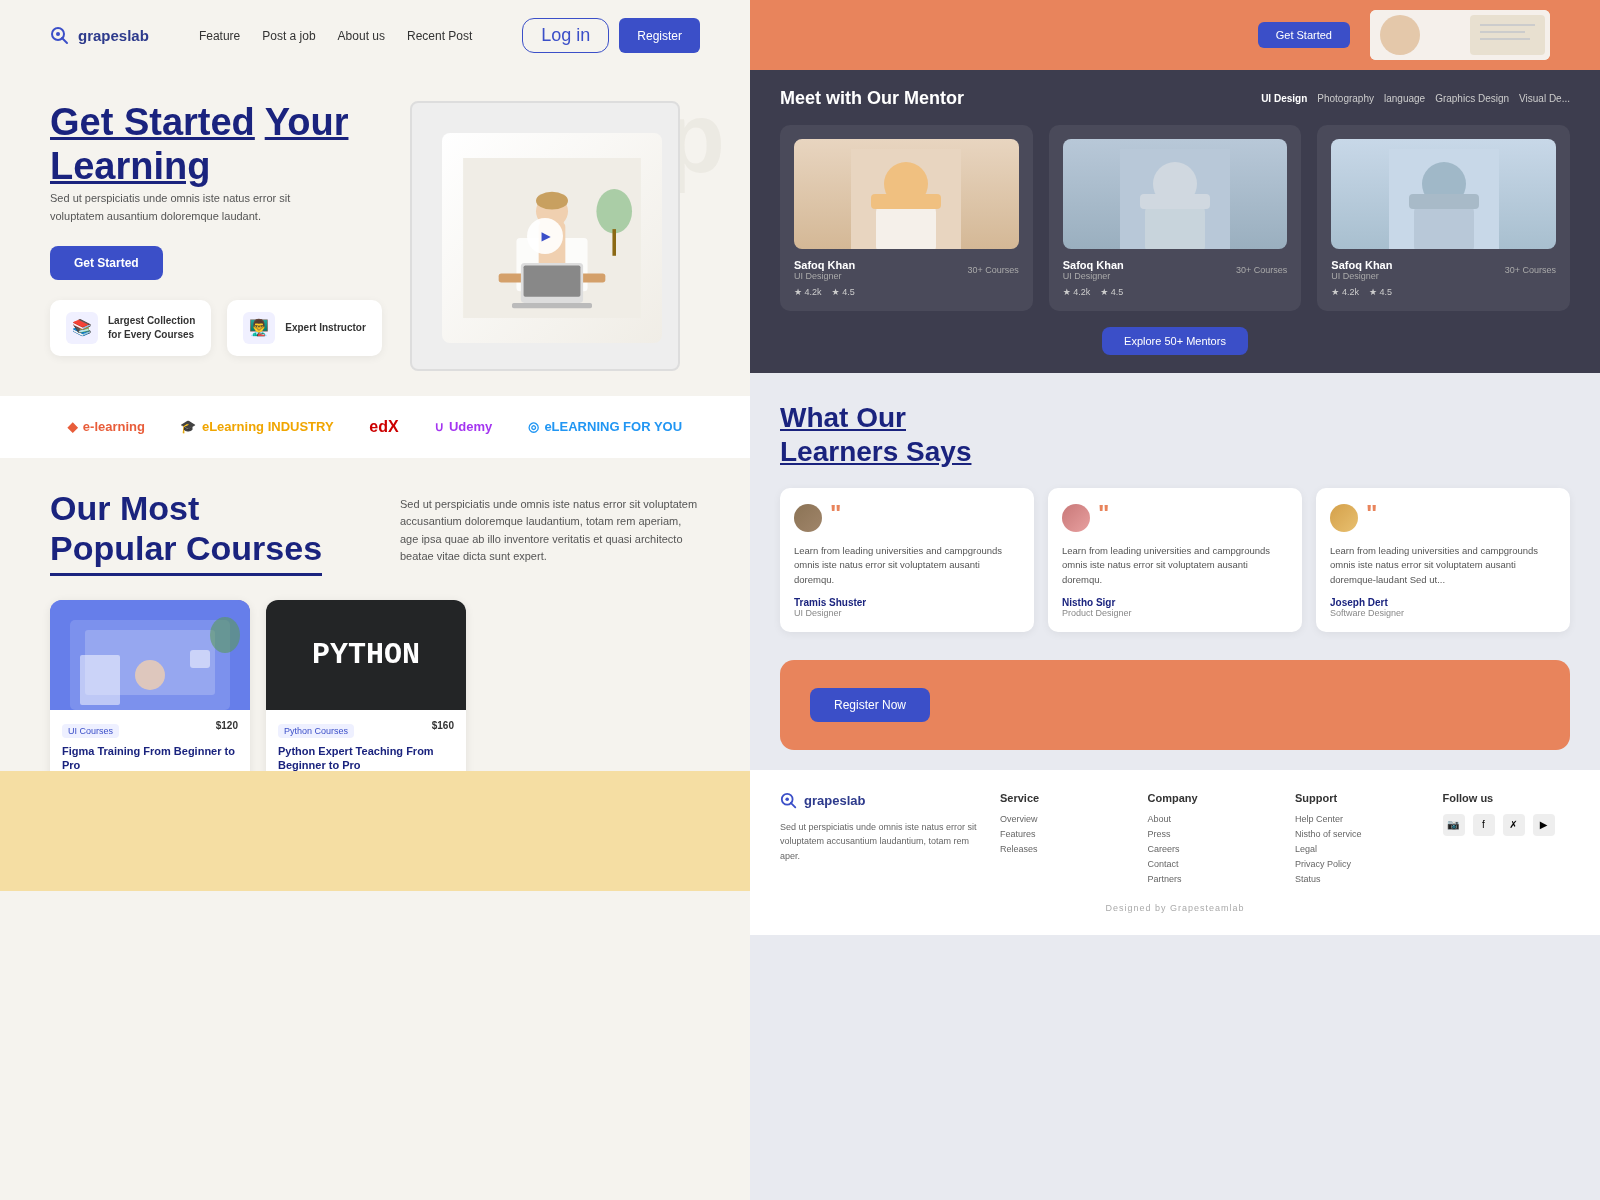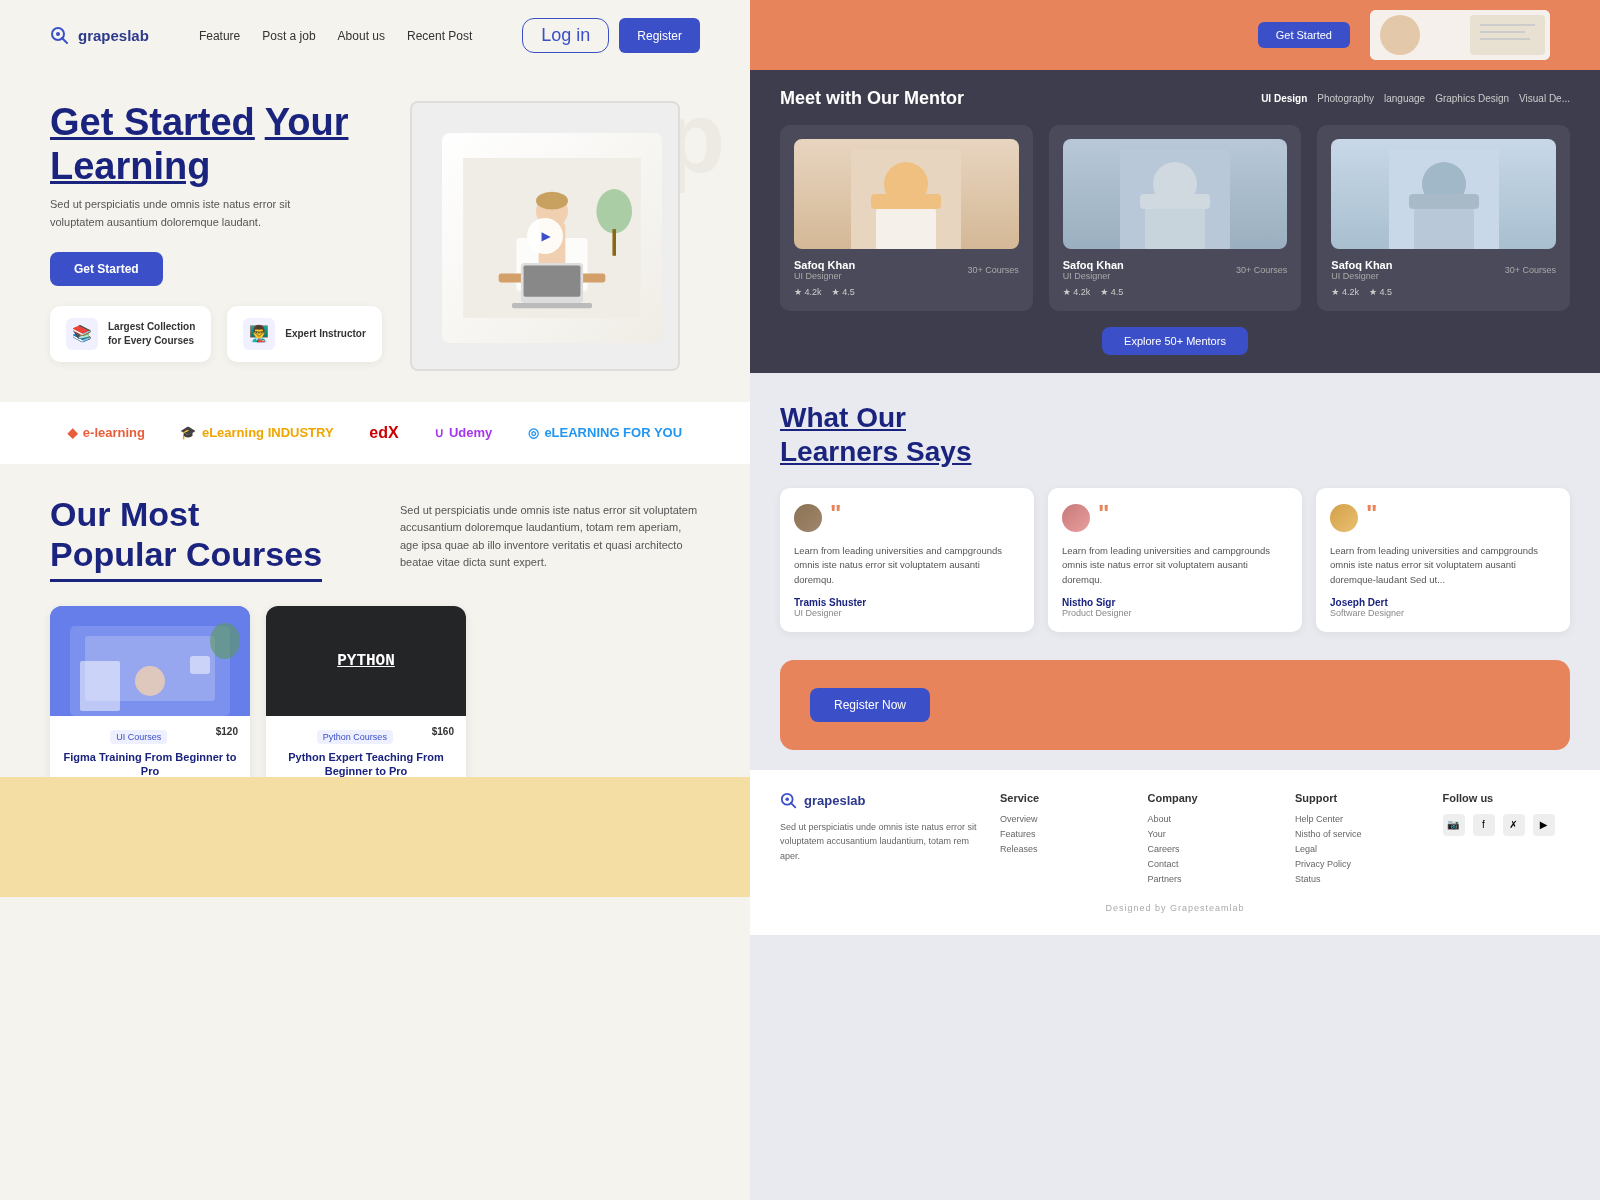--- a/index.html
+++ b/index.html
@@ -16,21 +16,21 @@
     .logo-icon { width: 20px; height: 20px; }
     .nav-links { display: flex; gap: 22px; flex: 1; }
     .nav-link { font-size: 12px; color: #333; text-decoration: none; }
     .nav-buttons { display: flex; gap: 10px; }
     .btn-login { border: 1.5px solid #3b4fc8; color: #3b4fc8; background: transparent; padding: 6px 18px; border-radius: 12px; font-size: 18px; cursor: pointer; }
     .btn-register { background: #3b4fc8; color: #fff; padding: 6px 18px; border-radius: 6px; font-size: 12px; cursor: pointer; border: none; }
 
     
     .hero { padding: 30px 50px 0 50px; position: relative; }
     .hero-text { max-width: 320px; }
-    .hero-title { font-size: 38px; font-weight: 900; color: #1a237e; line-height: 1.15; margin-bottom: 8px; }
+    .hero-title { font-size: 38px; font-weight: 900; color: #1a237e; line-height: 1.15; margin-bottom: 2px; }
     .hero-title span { text-decoration: underline; }
     .hero-desc { font-size: 11px; color: #555; line-height: 1.6; margin-bottom: 20px; max-width: 280px; }
     .btn-get-started { background: #3b4fc8; color: #fff; padding: 10px 24px; border-radius: 8px; font-size: 12px; cursor: pointer; border: none; font-weight: 600; }
     .hero-image { position: absolute; right: 20px; top: 30px; width: 320px; height: 280px; }
     .hero-img-outer { width: 270px; height: 270px; border: 2px solid #ddd; border-radius: 8px; overflow: hidden; position: relative; background: #eee; }
     .hero-img-inner { width: 220px; height: 210px; background: linear-gradient(135deg, #fff 0%, #f0ede6 100%); border-radius: 8px; position: absolute; top: 30px; left: 30px; overflow: hidden; display: flex; align-items: center; justify-content: center; }
     .play-btn { width: 36px; height: 36px; background: rgba(255,255,255,0.9); border-radius: 50%; display: flex; align-items: center; justify-content: center; position: absolute; top: 50%; left: 50%; transform: translate(-50%,-50%); }
     .play-btn::after { content: '▶'; font-size: 12px; color: #3b4fc8; margin-left: 2px; }
 
     
@@ -52,22 +52,22 @@
     .courses-section { padding: 30px 50px 0 50px; background: #f5f3ee; }
     .courses-header { display: flex; justify-content: space-between; align-items: flex-start; }
     .courses-title { font-size: 34px; font-weight: 900; color: #1a237e; line-height: 1.2; }
     .courses-title span { display: block; }
     .courses-desc { max-width: 300px; font-size: 11px; color: #555; line-height: 1.6; margin-top: 8px; }
     .courses-cards { display: flex; gap: 16px; margin-top: 24px; }
     .course-card { background: #fff; border-radius: 12px; overflow: hidden; width: 200px; box-shadow: 0 2px 10px rgba(0,0,0,0.08); }
     .course-thumb { width: 100%; height: 100px; object-fit: cover; background: #ccc; }
     .course-thumb-figma { background: linear-gradient(135deg, #667eea 0%, #764ba2 100%); display: flex; align-items: center; justify-content: center; }
     .course-thumb-python { background: linear-gradient(135deg, #232526 0%, #414345 100%); display: flex; align-items: center; justify-content: center; color: #fff; font-size: 11px; padding: 8px; }
-    .python-text { font-size: 16px; font-weight: 900; color: #fff; font-family: 'Courier New', monospace; text-decoration: underline; }
-    .course-info { padding: 10px 12px; text-align: center; }
+    .python-text { font-size: 30px; font-weight: 900; color: #fff; font-family: 'Courier New', monospace; }
+    .course-info { padding: 10px 12px; }
     .course-tag { font-size: 9px; color: #3b4fc8; background: #eef0ff; padding: 2px 6px; border-radius: 4px; display: inline-block; }
     .course-price { font-size: 10px; font-weight: 700; color: #333; float: right; }
     .course-name { font-size: 11px; font-weight: 700; color: #1a237e; margin-top: 6px; line-height: 1.3; display: block; }
     .course-meta { display: flex; align-items: center; gap: 8px; margin-top: 8px; }
     .course-classes { font-size: 9px; color: #888; }
     .course-rating { font-size: 9px; color: #888; display: flex; align-items: center; gap: 3px; }
     .star { color: #ffd700; }
 
     
     .yellow-section { background: #f5dea3; height: 120px; margin-top: -30px; position: relative; }
@@ -464,21 +464,21 @@
         </div>
         <div>
           <div class="footer-col-title">Service</div>
           <a class="footer-link">Overview</a>
           <a class="footer-link">Features</a>
           <a class="footer-link">Releases</a>
         </div>
         <div>
           <div class="footer-col-title">Company</div>
           <a class="footer-link">About</a>
-          <a class="footer-link">Your</a>
+          <a class="footer-link">Press</a>
           <a class="footer-link">Careers</a>
           <a class="footer-link">Contact</a>
           <a class="footer-link">Partners</a>
         </div>
         <div>
           <div class="footer-col-title">Support</div>
           <a class="footer-link">Help Center</a>
           <a class="footer-link">Nistho of service</a>
           <a class="footer-link">Legal</a>
           <a class="footer-link">Privacy Policy</a>

